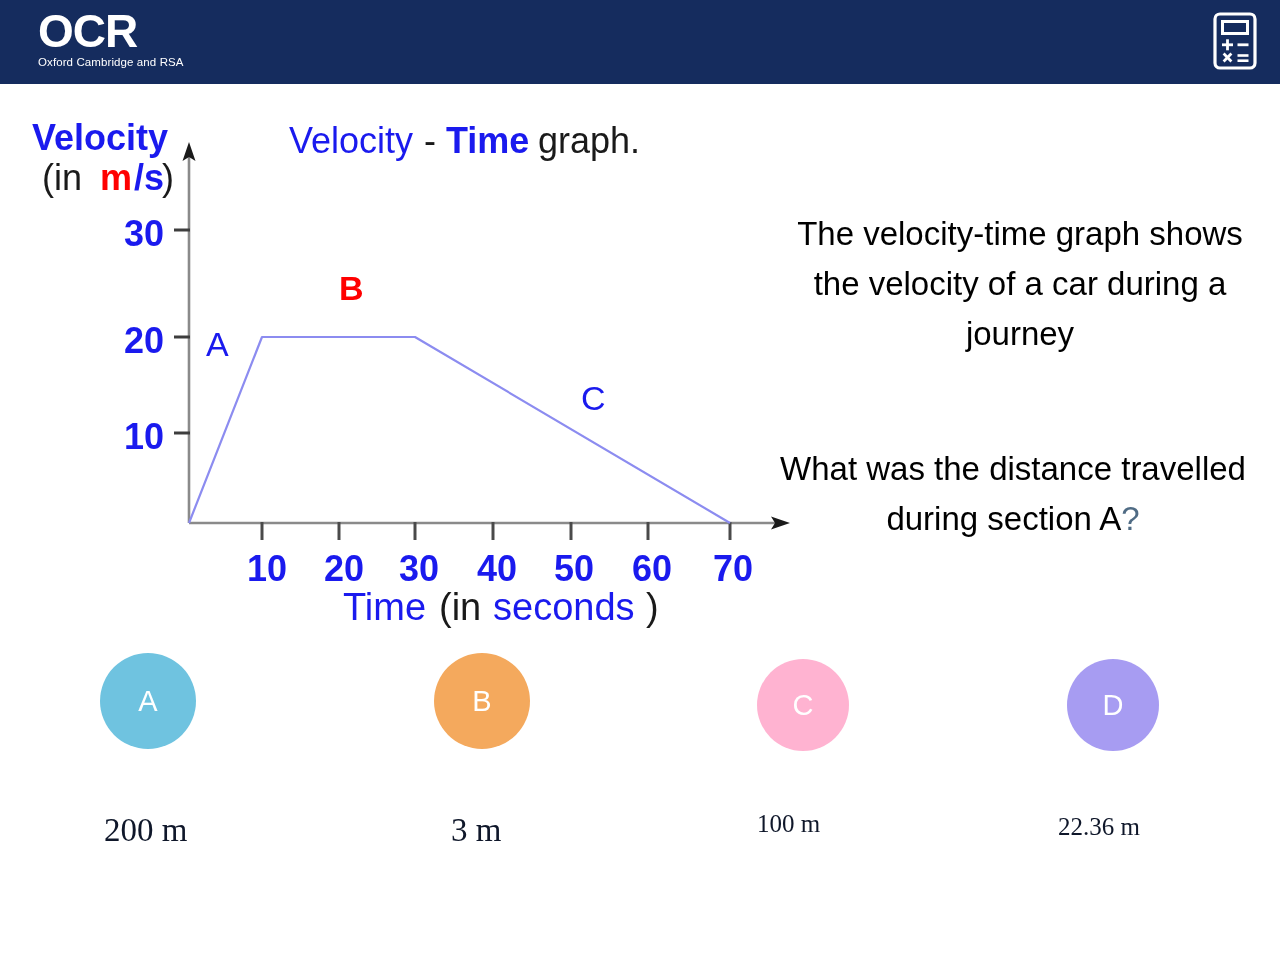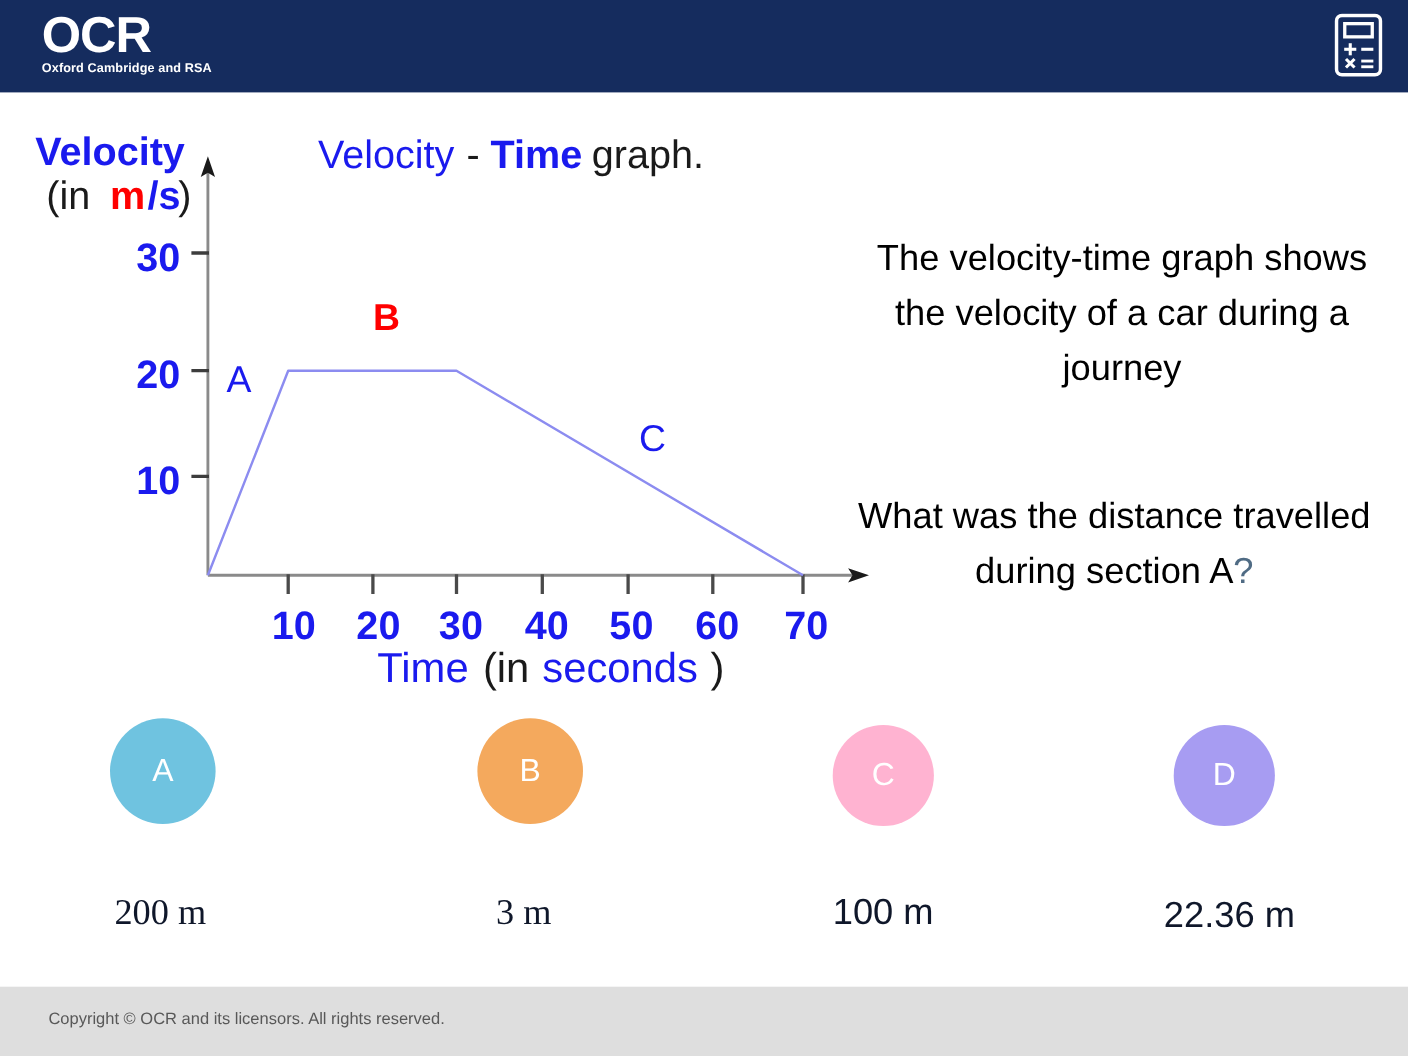--- a/index.html
+++ b/index.html
@@ -17,21 +17,20 @@
   .logo-wrap{position:absolute;left:38px;top:7px;}
   .logo-ocr{
     font-family:"Liberation Sans", sans-serif;
     font-size:46px;font-weight:bold;color:#ffffff;letter-spacing:-1px;
     line-height:48px;
   }
   .logo-sub{
     font-family:"Liberation Sans", sans-serif;
     font-size:11.5px;color:#ffffff;letter-spacing:.1px;line-height:13px;
     margin-top:1px;
-    font-weight:bold;
   }
   .calc-icon{position:absolute;right:23px;top:12px;width:44px;height:58px;}
 
   
   .figure{position:absolute;left:14px;top:108px;width:800px;height:520px;}
   .figure svg{display:block;}
 
   
   .qtext{
     position:absolute;text-align:center;color:#000000;
@@ -47,21 +46,21 @@
   .bubble{
     position:absolute;border-radius:50%;
     display:flex;align-items:center;justify-content:center;
     color:#ffffff;font-family:"Liberation Sans", sans-serif;
     font-size:29px;font-weight:400;
   }
   .ans{
     position:absolute;color:#0f172a;white-space:nowrap;
   }
   .ans.serif{font-family:"Liberation Serif", serif;font-size:33px;}
-  .ans.sans{font-family:Liberation Sans, sans-serif;font-size:33px;}
+  .ans.sans{font-family:Liberation Serif, serif;font-size:25px;}
 
   
   .footer{
     position:absolute;left:0;bottom:0;width:1280px;height:63px;
     background:#DEDEDE;
   }
   .footer-text{
     position:absolute;left:44px;top:21px;
     font-family:"Liberation Sans", sans-serif;
     font-size:15px;color:#585858;
@@ -197,17 +196,14 @@
     <div class="ans sans" style="left:757px;top:810px;">100 m</div>
   </div>
 
   <div class="opt">
     <div class="bubble" style="left:1067px;top:659px;width:92px;height:92px;background:#A79CF2;">
       <span>D</span>
     </div>
     <div class="ans sans" style="left:1058px;top:813px;">22.36 m</div>
   </div>
 
-  <div class="footer">
-    <div class="footer-text">Copyright © OCR and its licensors. All rights reserved.</div>
-  </div>
 
 </div>
 
 </body></html>

